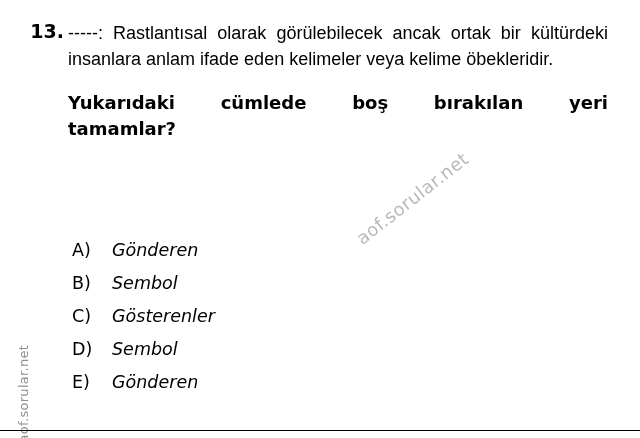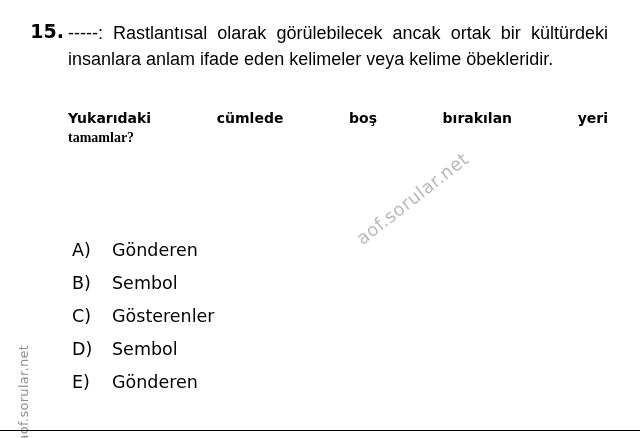--- a/index.html
+++ b/index.html
@@ -83,38 +83,37 @@
     line-height: 1.45;
     text-align: justify;
     text-justify: inter-word;
     font-family: Liberation Sans, sans-serif;
   }
   .stem .blank {
     letter-spacing: 0px;
   }
 
   .prompt {
-    margin-top: 36px;
-    font-size: 14px;
+    margin-top: 18px;
+    font-size: 18px;
     font-weight: bold;
     line-height: 1.45;
     text-align: justify;
     text-justify: inter-word;
     font-family: "DejaVu Sans", sans-serif;
   }
   
   .prompt .just-line {
     display: block;
     text-align: justify;
     text-align-last: justify;
   }
   .prompt .last-line {
     display: block;
     text-align: left;
-    font-family: Liberation Serif, serif;
   }
 
   .options {
     position: absolute;
     left: 72px;
     top: 240px;
     width: 500px;
   }
   .option {
     display: flex;
@@ -122,41 +121,42 @@
     margin-bottom: 13px;
     font-size: 17.5px;
     font-family: "DejaVu Sans", sans-serif;
   }
   .option .letter {
     width: 40px;
     flex: 0 0 40px;
   }
   .option .text {
     flex: 1 1 auto;
+    font-style: italic;
   }
 
   .bottom-rule {
     position: absolute;
     left: 0px;
     top: 430px;
     width: 640px;
     height: 1px;
     background: #000000;
   }
 </style>
 </head>
 <body>
 
 <div class="left-watermark">
   <div class="vtext">aof.sorular.net</div>
 </div>
 
 <div class="question">
 
-  <div class="q-head">15.</div>
+  <div class="q-head">13.</div>
 
   <div class="q-body">
     <div class="stem"><span class="blank">-----</span><span>: Rastlantısal olarak görülebilecek ancak ortak bir kültürdeki insanlara anlam ifade eden kelimeler veya kelime öbekleridir.</span></div>
 
     <div class="prompt">
       <span class="just-line">Yukarıdaki cümlede boş bırakılan yeri</span>
       <span class="last-line">tamamlar?</span>
     </div>
   </div>
 

